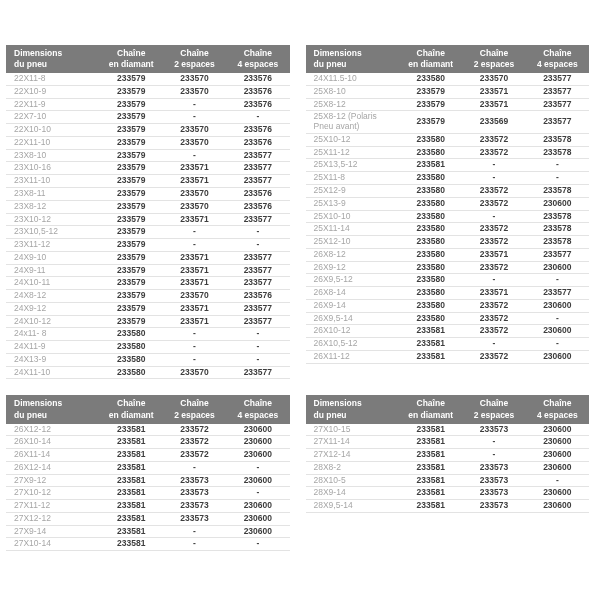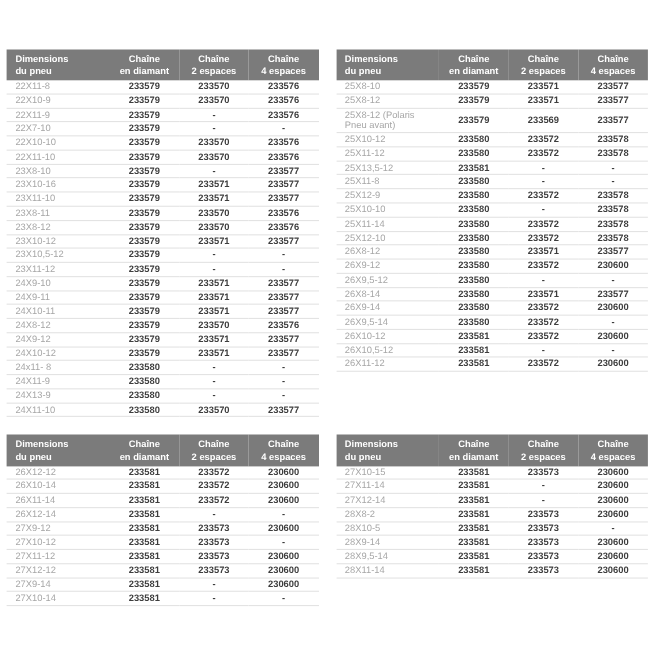--- a/index.html
+++ b/index.html
@@ -243,20 +243,26 @@
   <thead>
         <tr>
           <th class="label-col"><span>Dimensions</span><br><span>du pneu</span></th>
           <th><span>Chaîne</span><br><span>en diamant</span></th>
           <th><span>Chaîne</span><br><span>2 espaces</span></th>
           <th><span>Chaîne</span><br><span>4 espaces</span></th>
         </tr>
       </thead>
       <tbody>
         <tr>
+          <td class="label">24X11.5-10</td>
+          <td class="value">233580</td>
+          <td class="value">233570</td>
+          <td class="value">233577</td>
+        </tr>
+        <tr>
           <td class="label">25X8-10</td>
           <td class="value">233579</td>
           <td class="value">233571</td>
           <td class="value">233577</td>
         </tr>
         <tr>
           <td class="label">25X8-12</td>
           <td class="value">233579</td>
           <td class="value">233571</td>
           <td class="value">233577</td>
@@ -289,20 +295,26 @@
           <td class="label">25X11-8</td>
           <td class="value">233580</td>
           <td class="value">-</td>
           <td class="value">-</td>
         </tr>
         <tr>
           <td class="label">25X12-9</td>
           <td class="value">233580</td>
           <td class="value">233572</td>
           <td class="value">233578</td>
+        </tr>
+        <tr>
+          <td class="label">25X13-9</td>
+          <td class="value">233580</td>
+          <td class="value">233572</td>
+          <td class="value">230600</td>
         </tr>
         <tr>
           <td class="label">25X10-10</td>
           <td class="value">233580</td>
           <td class="value">-</td>
           <td class="value">233578</td>
         </tr>
         <tr>
           <td class="label">25X11-14</td>
           <td class="value">233580</td>
@@ -500,21 +512,15 @@
           <td class="value">233581</td>
           <td class="value">233573</td>
           <td class="value">230600</td>
         </tr>
         <tr>
           <td class="label">28X9,5-14</td>
           <td class="value">233581</td>
           <td class="value">233573</td>
           <td class="value">230600</td>
         </tr>
-        <tr>
-          <td class="label">28X11-14</td>
-          <td class="value">233581</td>
-          <td class="value">233573</td>
-          <td class="value">230600</td>
-        </tr>
       </tbody>
     </table>
 </div>
 
 </body></html>

